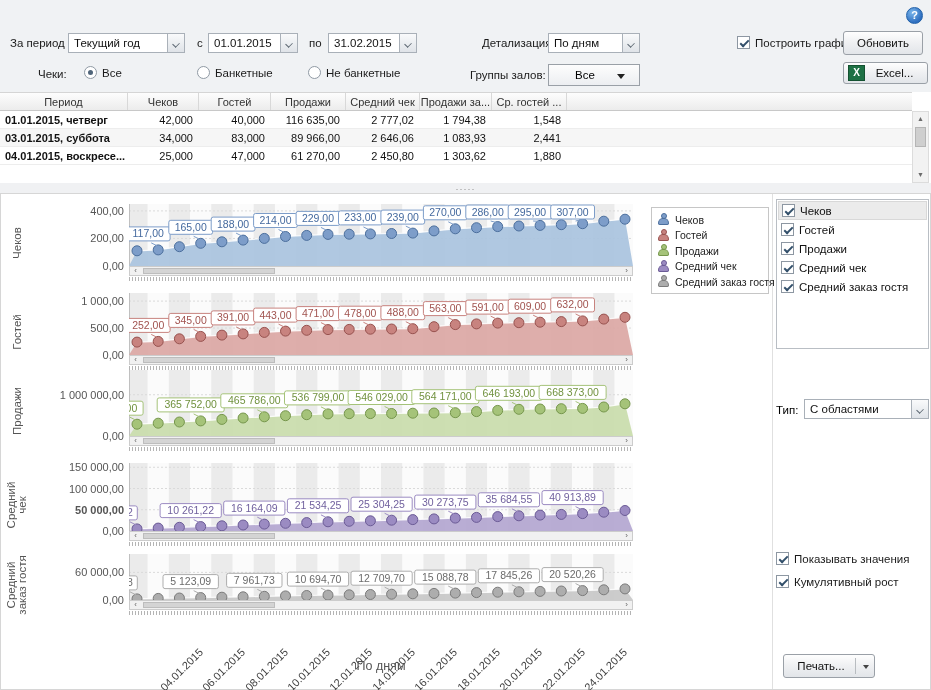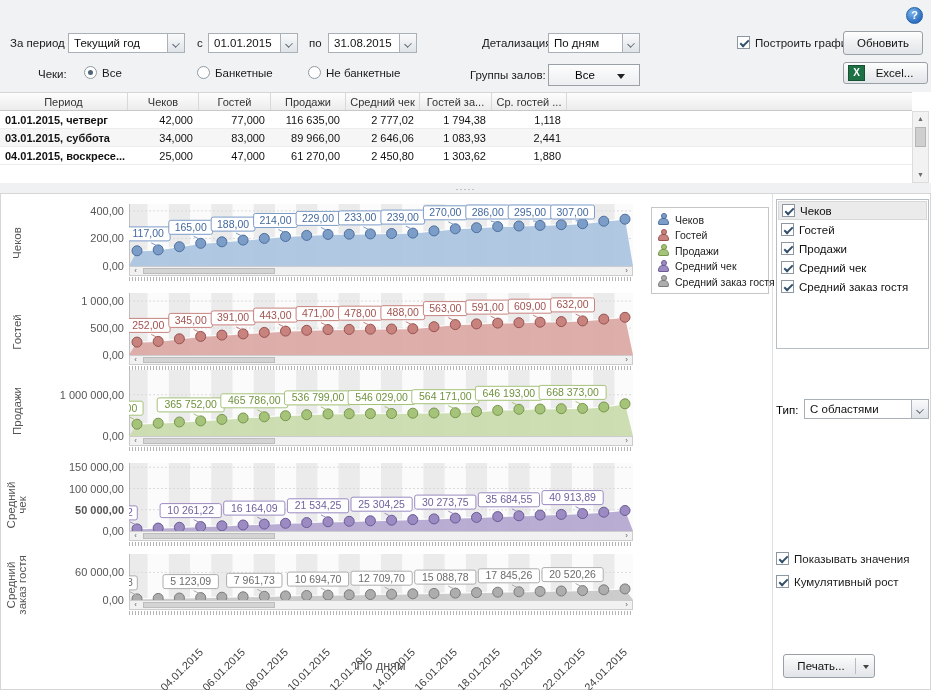--- a/index.html
+++ b/index.html
@@ -109,21 +109,21 @@
     <div class="lbl" style="left:10px; top:33px;">За период</div>
     <div class="combo" style="left:68px; top:33px; width:117px;">
       <span>Текущий год</span><span class="arr"></span>
     </div>
     <div class="lbl" style="left:197px; top:33px;">с</div>
     <div class="combo" style="left:208px; top:33px; width:90px;">
       <span>01.01.2015</span><span class="arr"></span>
     </div>
     <div class="lbl" style="left:309px; top:33px;">по</div>
     <div class="combo" style="left:328px; top:33px; width:89px;">
-      <span>31.08.2015</span><span class="arr"></span>
+      <span>31.02.2015</span><span class="arr"></span>
     </div>
     <div class="lbl" style="left:482px; top:33px;">Детализация:</div>
     <div class="combo" style="left:548px; top:33px; width:92px;">
       <span>По дням</span><span class="arr"></span>
     </div>
     <div class="chkrow" style="left:737px; top:36px;">
       <span class="chk on"></span>
       <span>Построить график</span>
     </div>
     <div class="btn" style="left:843px; top:31px; width:80px; height:24px;">Обновить</div>
@@ -152,32 +152,32 @@
     </div>
   </div>
 
   <div class="grid">
     <div class="grid-head" id="grid-head">
         <div class="th" style="width: 128px;">Период</div>
         <div class="th" style="width: 71px;">Чеков</div>
         <div class="th" style="width: 72px;">Гостей</div>
         <div class="th" style="width: 75px;">Продажи</div>
         <div class="th" style="width: 74px;">Средний чек</div>
-        <div class="th" style="width: 72px;">Гостей за...</div>
+        <div class="th" style="width: 72px;">Продажи за...</div>
         <div class="th" style="width: 75px;">Ср. гостей ...</div>
       </div>
     <div class="grid-body" id="grid-body">
         <div class="trow">
           <div class="td period" style="width: 128px;">01.01.2015, четверг</div>
           <div class="td num" style="width: 71px;">42,000</div>
-          <div class="td num" style="width: 72px;">77,000</div>
+          <div class="td num" style="width: 72px;">40,000</div>
           <div class="td num" style="width: 75px;">116 635,00</div>
           <div class="td num" style="width: 74px;">2 777,02</div>
           <div class="td num" style="width: 72px;">1 794,38</div>
-          <div class="td num" style="width: 75px;">1,118</div>
+          <div class="td num" style="width: 75px;">1,548</div>
         </div>
         <div class="trow alt">
           <div class="td period" style="width: 128px;">03.01.2015, суббота</div>
           <div class="td num" style="width: 71px;">34,000</div>
           <div class="td num" style="width: 72px;">83,000</div>
           <div class="td num" style="width: 75px;">89 966,00</div>
           <div class="td num" style="width: 74px;">2 646,06</div>
           <div class="td num" style="width: 72px;">1 083,93</div>
           <div class="td num" style="width: 75px;">2,441</div>
         </div>

